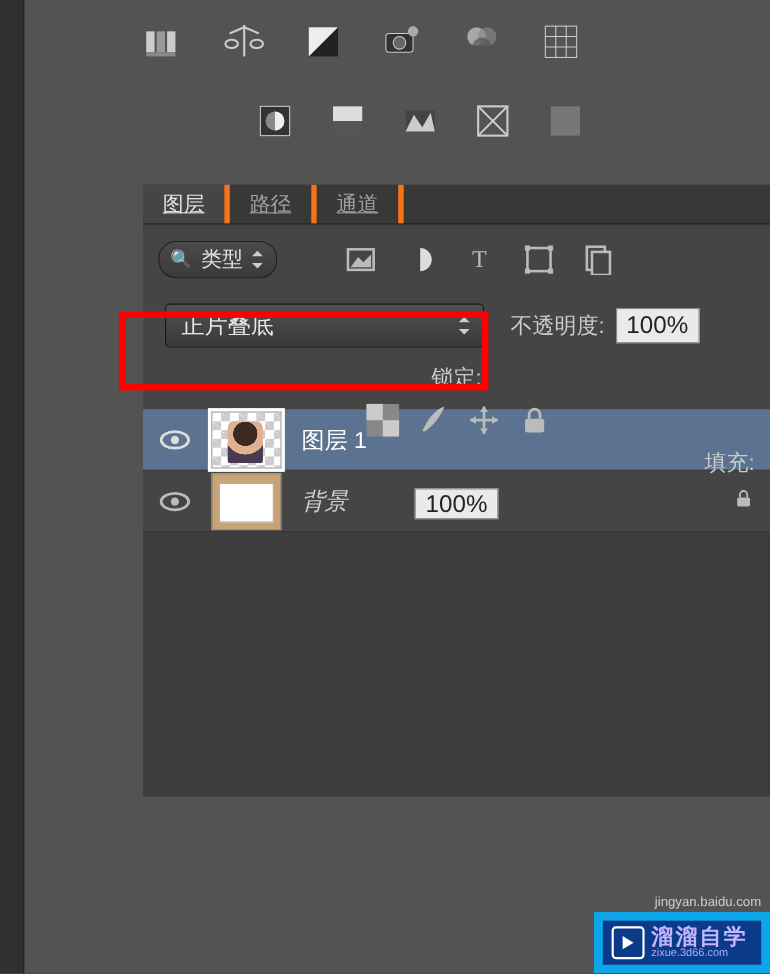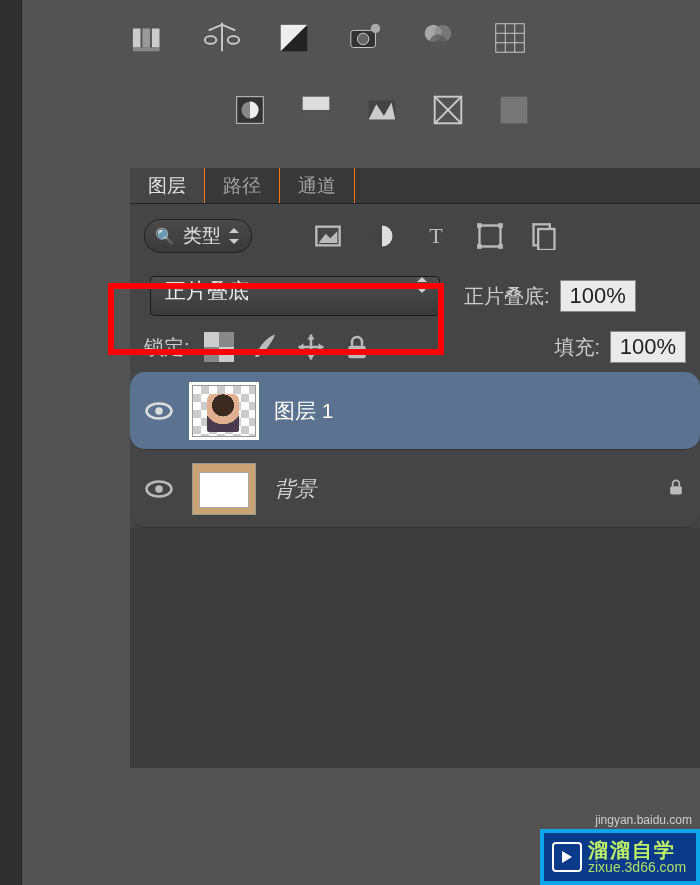--- a/index.html
+++ b/index.html
@@ -44,22 +44,22 @@
   display: flex;
   height: 36px;
   background: #383838;
   border-bottom: 1px solid #222;
 }
 .tab {
   padding: 6px 18px;
   font-size: 19px;
   color: #a0a0a0;
   background: #383838;
-  border-right: 1px solid #f97316;
-  display: flex; align-items: center;
+  border-right: 5px solid #f97316;
+  display: flex; align-items: center; text-decoration: underline;
 }
 .tab.active { background: #454545; color: #e2e2e2; }
 .row {
   display: flex; align-items: center;
   padding: 8px 14px;
   gap: 10px;
 }
 .filter-row { height: 58px; padding-top: 14px; }
 .pill {
   background: linear-gradient(#4a4a4a,#3a3a3a);
@@ -92,44 +92,43 @@
   border: 6px solid #ff0000;
   z-index: 5;
   pointer-events: none;
 }
 .blend-row { height: 60px; padding-top: 16px; }
 .select {
   background: linear-gradient(#4f4f4f,#3a3a3a);
   border: 1px solid #1a1a1a;
   border-radius: 4px;
   height: 40px; width: 290px;
-  display: flex; justify-content: space-between;
+  display: flex; align-items: center; justify-content: space-between;
   padding: 0 12px 0 14px;
   font-size: 21px; color: #e8e8e8;
   margin-left: 6px;
 }
 .label { font-size: 20px; color: #ccc; }
 .valbox {
   background: #eaeaea; color: #222;
   height: 32px; min-width: 76px;
   display: flex; align-items: center; justify-content: center;
   font-size: 22px;
   border: 1px solid #888;
 }
-.lock-row { height: 50px; }
+.lock-row { height: 50px; flex-direction: column; }
 .lock-icons { display: flex; gap: 16px; margin-left: 4px; }
 .lico { width: 30px; height: 30px; display: flex; align-items: center; justify-content: center; }
 .layers { }
 .layer {
   display: flex; align-items: center;
-  height: 78px;
+  height: 56px;
   padding: 0 14px;
   gap: 18px;
   border-bottom: 1px solid #333;
-  border-radius: 15px;
 }
 .layer.sel { background: #5b7290; color: #fff; }
 .eye { width: 30px; height: 30px; display: flex; align-items:center; justify-content:center; }
 .thumb {
   width: 64px; height: 52px;
   background: #fff;
   border: 1px solid #999;
   position: relative;
 }
 .layer.sel .thumb { outline: 3px solid #fff; }
@@ -154,35 +153,35 @@
 }
 .lname { font-size: 21px; }
 .lname.italic { font-style: italic; font-family: Liberation Sans, sans-serif; }
 .lockmark { margin-left: auto; color:#bbb; }
 .emptyarea { height: 240px; background:#3d3d3d; }
 .watermark {
   position: absolute;
   right: 0; bottom: 0;
   width: 160px; height: 56px;
   background: #0b3a8a;
-  border: 4px solid #0ea5e9;
+  border: 8px solid #0ea5e9;
   display: flex; align-items: center; gap: 6px;
   padding: 0 8px;
-  color: #bef264;
+  color: #c4b5fd;
 }
 .watermark .play {
   width: 30px; height: 30px; border: 2px solid #fff; border-radius: 4px;
   display:flex; align-items:center; justify-content:center;
 }
 .watermark .play::after{
   content:""; border-left:10px solid #fff; border-top:6px solid transparent; border-bottom:6px solid transparent;
 }
 .wm-text { display:flex; flex-direction:column; line-height:1; }
 .wm-big { font-size: 20px; font-weight:bold; letter-spacing:2px; }
-.wm-small { font-size: 14px; opacity:.9; }
+.wm-small { font-size: 10px; opacity:.9; }
 .wm-sub {
   position:absolute; right:8px; bottom:58px;
   color:#ffffff; font-size:12px; opacity:.7;
 }
 </style>
 </head>
 <body>
 
 <div class="vbar"></div>
 
@@ -313,21 +312,21 @@
           </svg>
         </div>
     </div>
   </div>
 
   <div class="row blend-row">
     <div class="select">
       <span>正片叠底</span>
       <span class="updown"></span>
     </div>
-    <span class="label" style="margin-left:14px">正片叠底:</span>
+    <span class="label" style="margin-left:14px">不透明度:</span>
     <div class="valbox">100%</div>
   </div>
 
   <div class="row lock-row">
     <span class="label">锁定:</span>
     <div class="lock-icons">
       <div class="lico">
           <svg viewBox="0 0 20 20">
             <rect width="20" height="20" fill="#888"></rect>
             <rect x="0" y="0" width="10" height="10" fill="#ccc"></rect>

